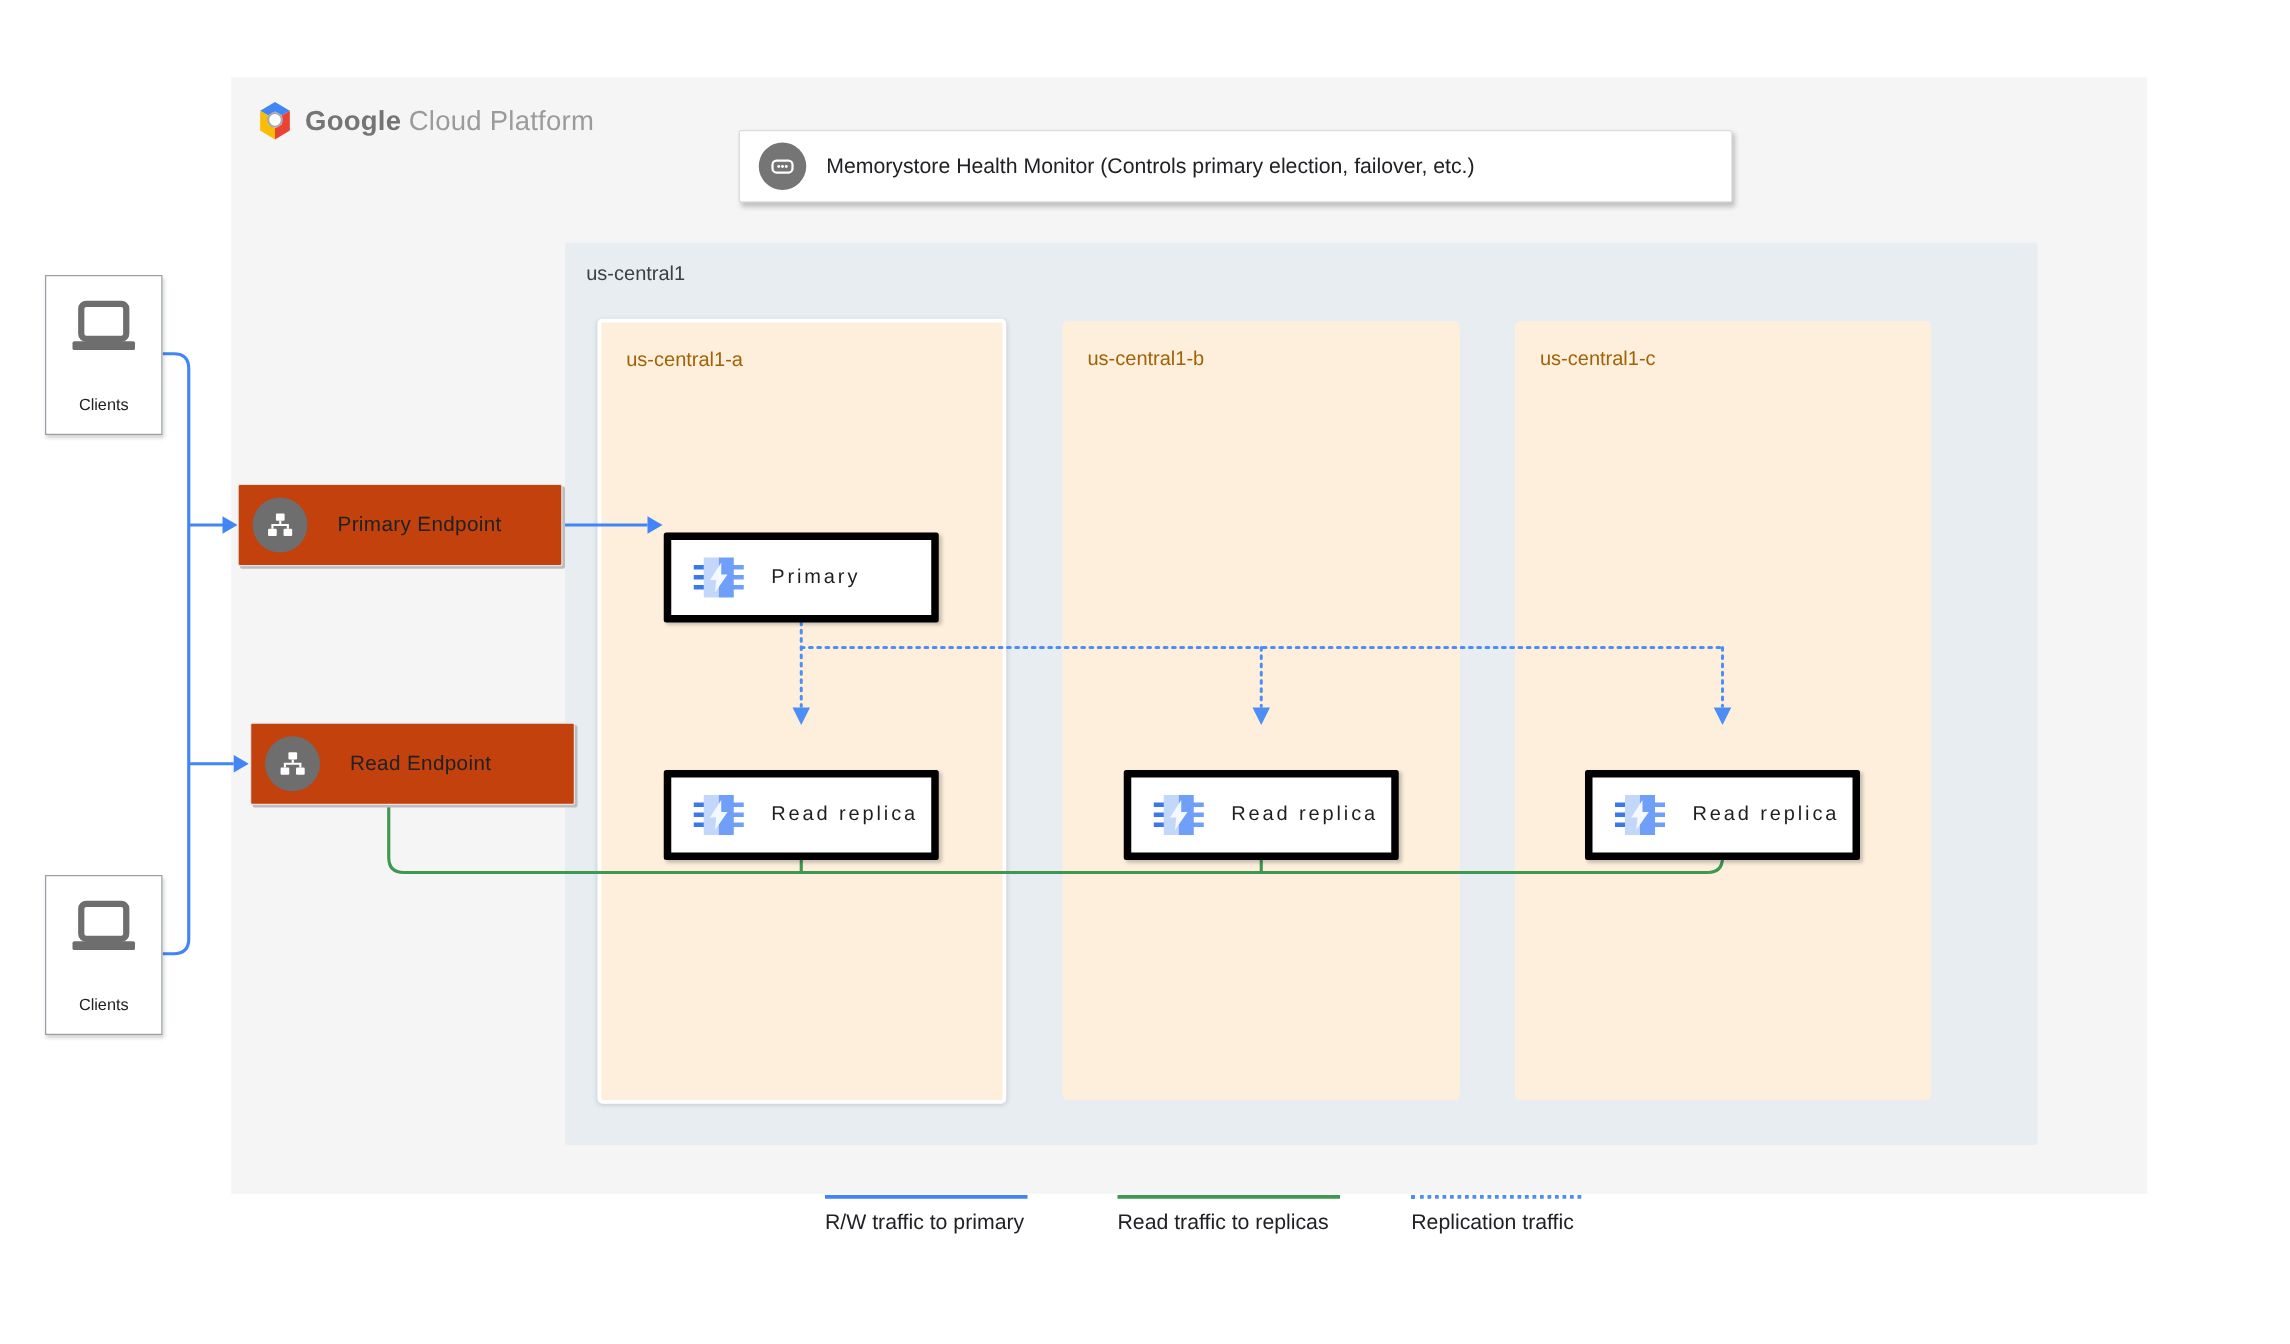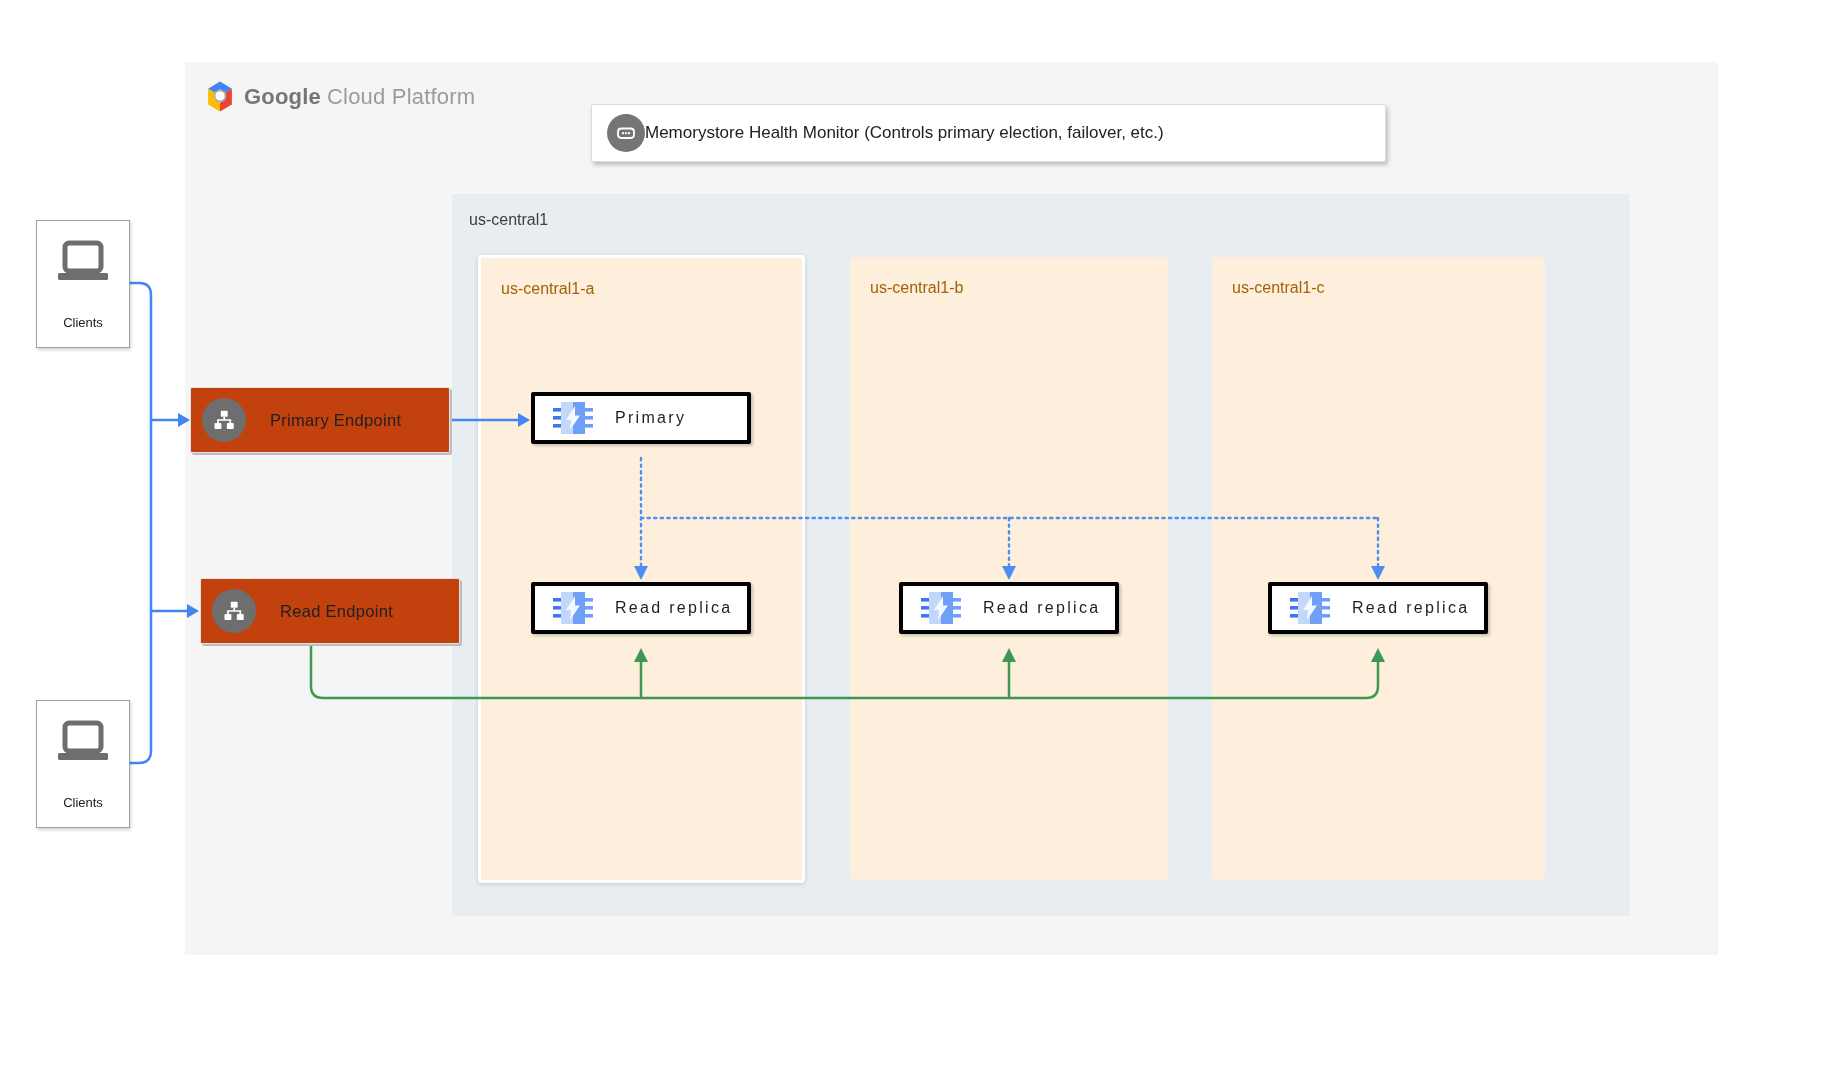--- a/index.html
+++ b/index.html
@@ -4,42 +4,42 @@
 <style>
   html,body{margin:0;padding:0;background:#ffffff;font-family:"Liberation Sans",sans-serif;}
   .canvas{position:relative;width:1832px;height:1075px;background:#ffffff;overflow:hidden;}
 
   .gcp-container{position:absolute;left:185px;top:62px;width:1533px;height:893px;background:var(--container-bg,#f5f5f5);}
 
   .gcp-logo{position:absolute;left:205px;top:80px;display:flex;align-items:center;gap:9px;justify-content:space-between;}
   .gcp-logo .brand-bold{font-size:22px;font-weight:700;color:#757575;letter-spacing:.2px;}
   .gcp-logo .brand-light{font-size:22px;font-weight:400;color:#9b9b9b;margin-left:-3px;letter-spacing:.2px;}
 
-  .monitor-box{position:absolute;left:591px;top:104px;width:795px;height:58px;background:#fff;border:1px solid #dcdcdc;border-radius:2px;box-shadow:2px 3px 4px rgba(0,0,0,.22);display:flex;align-items:center;padding:0 0 0 15px;box-sizing:border-box;}
+  .monitor-box{position:absolute;left:591px;top:104px;width:795px;height:58px;background:#fff;border:1px solid #dcdcdc;border-radius:2px;box-shadow:2px 3px 4px rgba(0,0,0,.22);display:flex;align-items:center;gap:16px;padding:0 0 0 15px;box-sizing:border-box;}
   .monitor-box .label{font-size:17px;color:#202124;}
   .monitor-icon{width:38px;height:38px;border-radius:50%;background:#757575;display:flex;align-items:center;justify-content:center;flex:0 0 auto;}
 
   .region{position:absolute;left:452px;top:194px;width:1178px;height:722px;background:var(--region-bg,#e8edf2);border-radius:2px;}
   .region-label{position:absolute;left:17px;top:17px;font-size:16px;color:#3c4043;}
 
   .zone{position:absolute;background:var(--zone-bg,#fdefdc);border-radius:4px;}
   .zone-label{position:absolute;left:20px;top:22px;font-size:16px;color:#a16207;}
   .zone-a{left:478px;top:255px;width:327px;height:628px;border:3px solid #ffffff;box-shadow:0 1px 4px rgba(0,0,0,.15);box-sizing:border-box;}
   .zone-b{left:850px;top:257px;width:318px;height:623px;}
   .zone-c{left:1212px;top:257px;width:333px;height:623px;}
 
   svg.connectors{position:absolute;left:0;top:0;width:1832px;height:1075px;pointer-events:none;}
   .stroke-blue{stroke:var(--blue,#4285f4);stroke-width:2.5;fill:none;}
   .stroke-green{stroke:var(--green,#3d9950);stroke-width:2.5;fill:none;}
   .stroke-dotted{stroke:var(--replication-blue,#4c8df6);stroke-width:2.4;fill:none;stroke-dasharray:2.2 4.4;stroke-linecap:round;}
   .fill-blue{fill:var(--blue,#4285f4);}
   .fill-green{fill:var(--green,#3d9950);}
   .fill-dotted{fill:var(--replication-blue,#4c8df6);}
 
-  .node-box{position:absolute;width:220px;height:52px;background:#fff;border:4px solid #000000;border-radius:2px;box-shadow:2px 2px 3px rgba(0,0,0,.2);display:flex;align-items:center;gap:20px;padding-left:16px;box-sizing:border-box;}
+  .node-box{position:absolute;width:220px;height:72px;background:#fff;border:6px solid #000000;border-radius:2px;box-shadow:2px 2px 3px rgba(0,0,0,.2);display:flex;align-items:center;gap:20px;padding-left:16px;box-sizing:border-box;margin-top:34px;}
   .node-box .label{font-size:16px;color:#1f1f1f;letter-spacing:2.3px;}
   .node-primary{left:531px;top:392px;}
   .node-replica-a{left:531px;top:582px;}
   .node-replica-b{left:899px;top:582px;}
   .node-replica-c{left:1268px;top:582px;}
 
   .endpoint-box{position:absolute;width:260px;height:66px;background:#c2410c;border:1px solid #e3e3e3;border-radius:2px;box-shadow:2px 2px 0 #bdbdbd;display:flex;align-items:center;gap:24px;padding-left:11px;box-sizing:border-box;}
   .endpoint-box .label{font-size:16.5px;color:#202124;letter-spacing:.3px;}
   .endpoint-circle{width:44px;height:44px;border-radius:50%;background:var(--icon-gray,#6e6e6e);display:flex;align-items:center;justify-content:center;flex:0 0 auto;}
   .endpoint-primary{left:190px;top:387px;}
@@ -234,14 +234,28 @@
   <div class="clients-box clients-bottom">
     <span class="laptop-wrap">
       <svg width="62" height="52" viewBox="0 0 62 52">
         <rect x="13" y="6" width="36" height="28" rx="4" fill="none" stroke="#6e6e6e" stroke-width="5"></rect>
         <rect x="6" y="36" width="50" height="7" rx="1.5" fill="#6e6e6e"></rect>
       </svg>
     </span>
     <span class="label">Clients</span>
   </div>
 
+  <div class="legend">
+    <div class="legend-item legend-rw">
+      <div class="line solid-blue"></div>
+      <div class="label">R/W traffic to primary</div>
+    </div>
+    <div class="legend-item legend-read">
+      <div class="line solid-green"></div>
+      <div class="label">Read traffic to replicas</div>
+    </div>
+    <div class="legend-item legend-repl">
+      <div class="line dotted-blue"></div>
+      <div class="label">Replication traffic</div>
+    </div>
+  </div>
 
 </div>
 
 </body></html>

